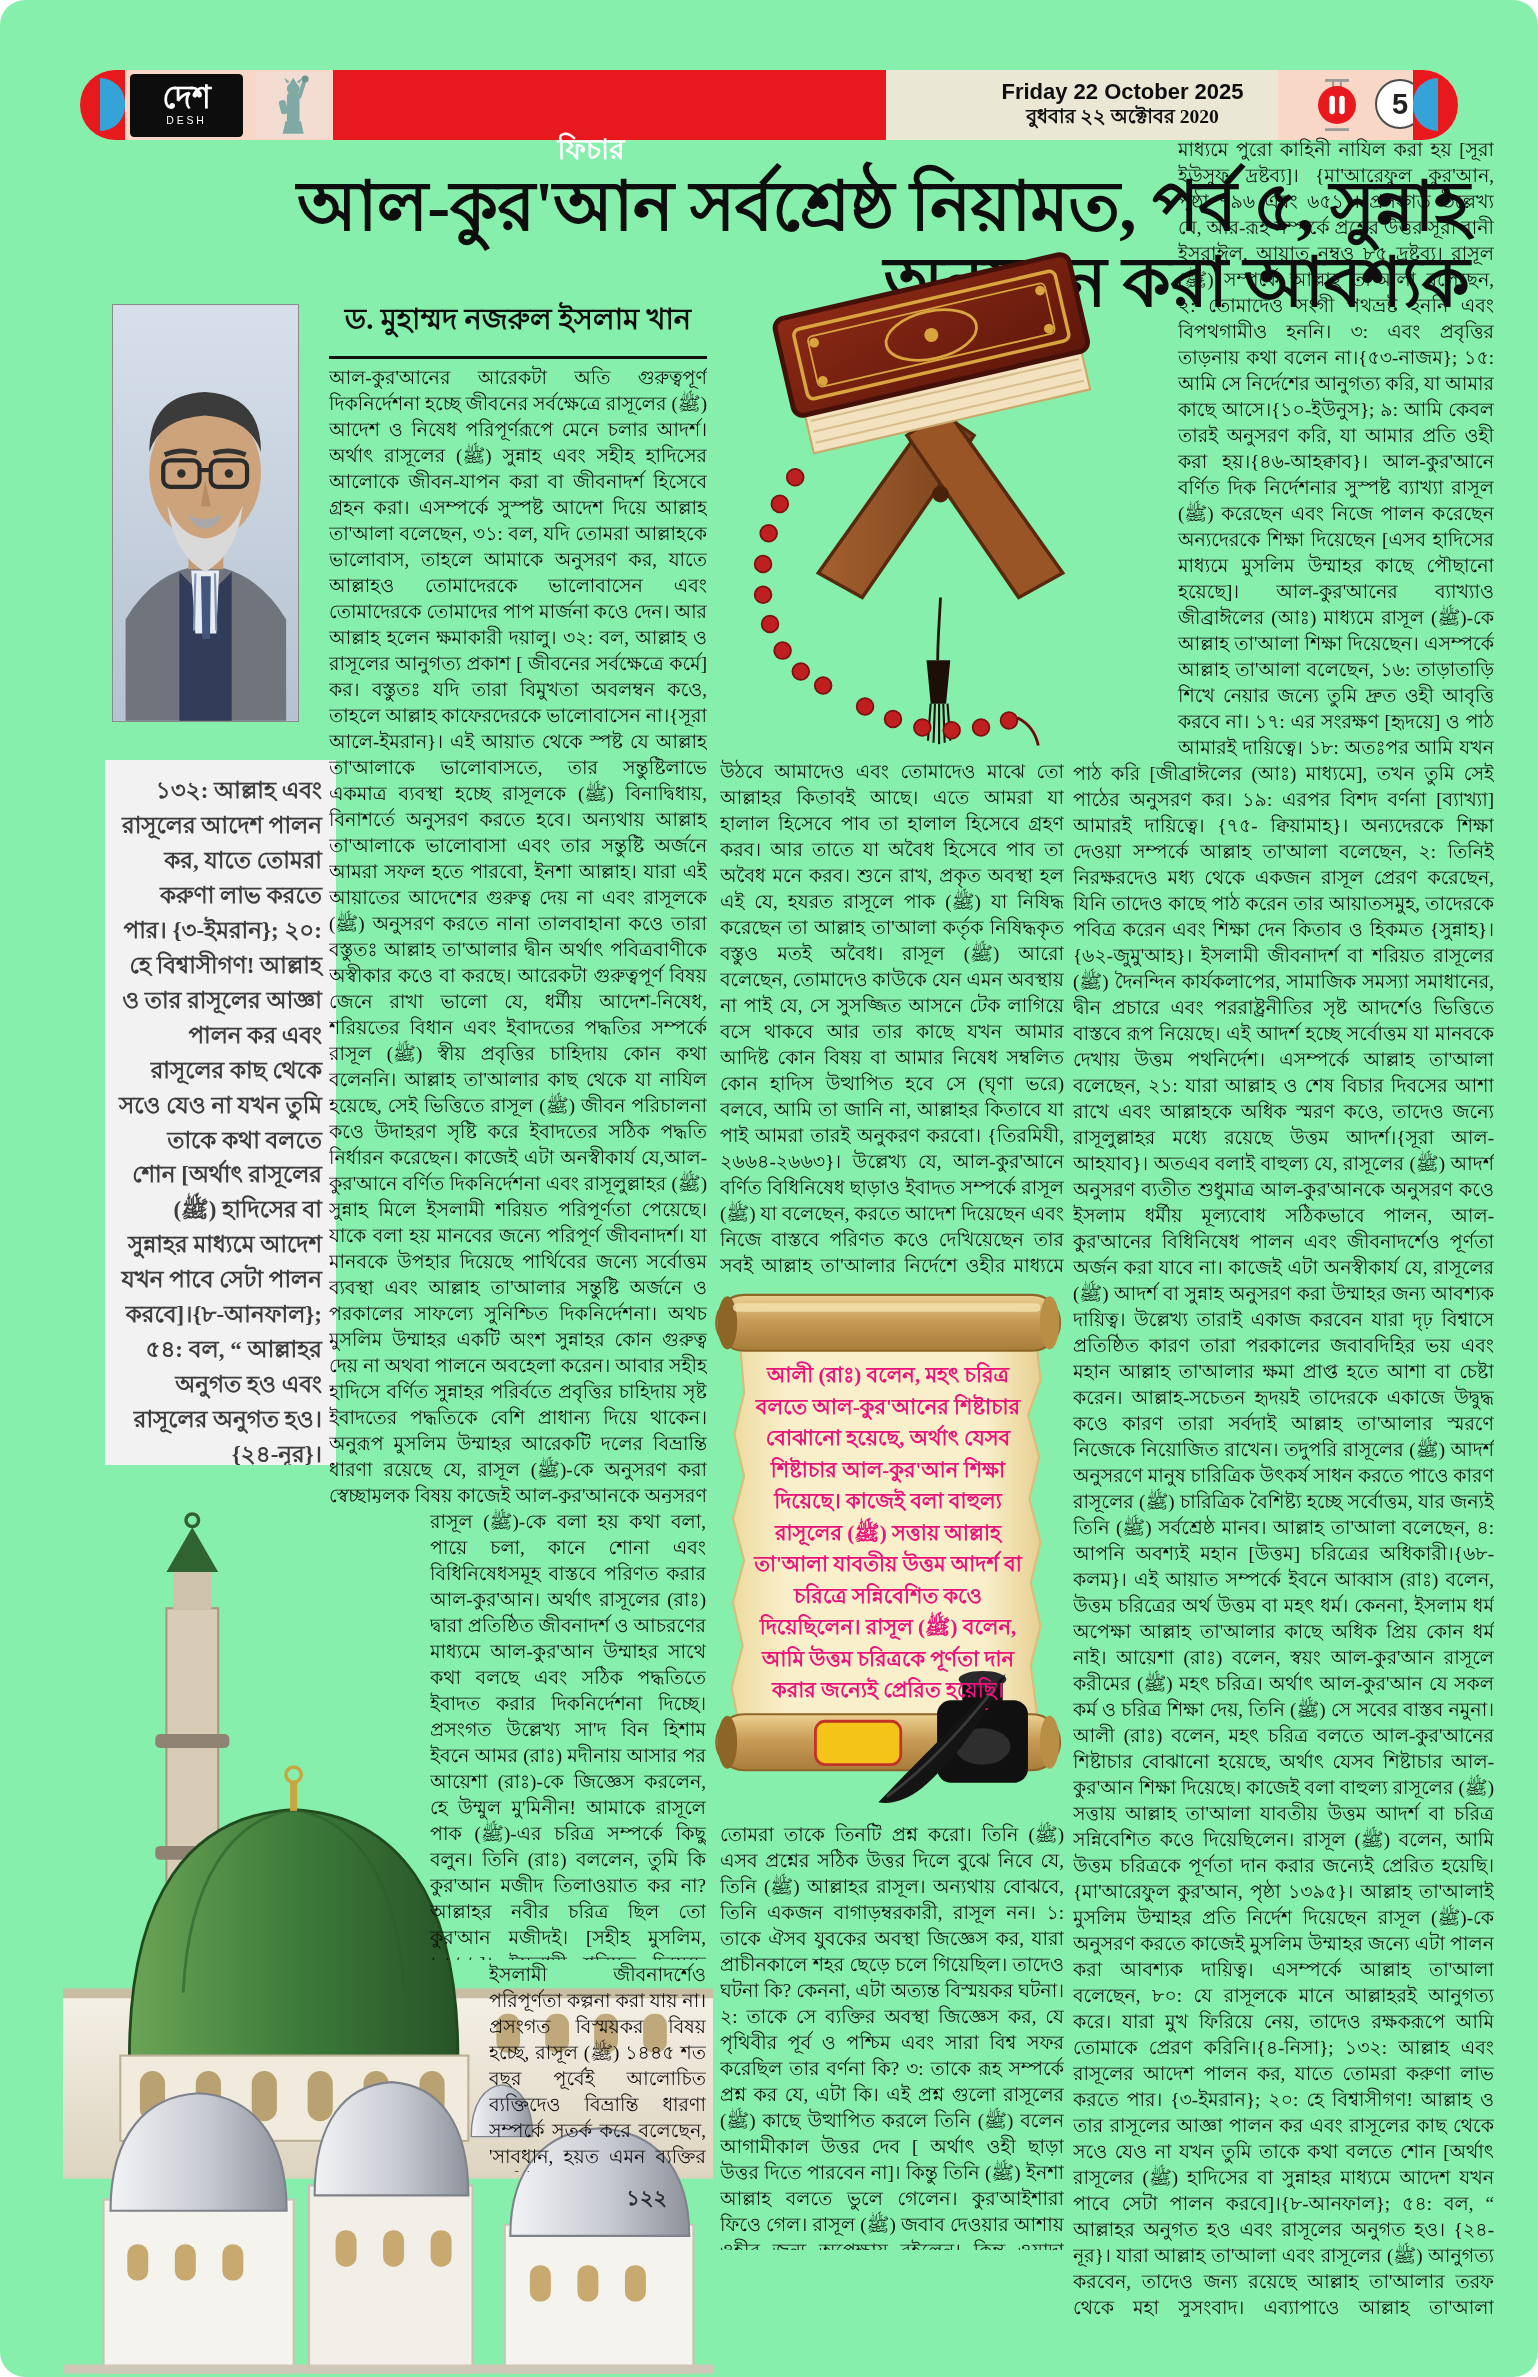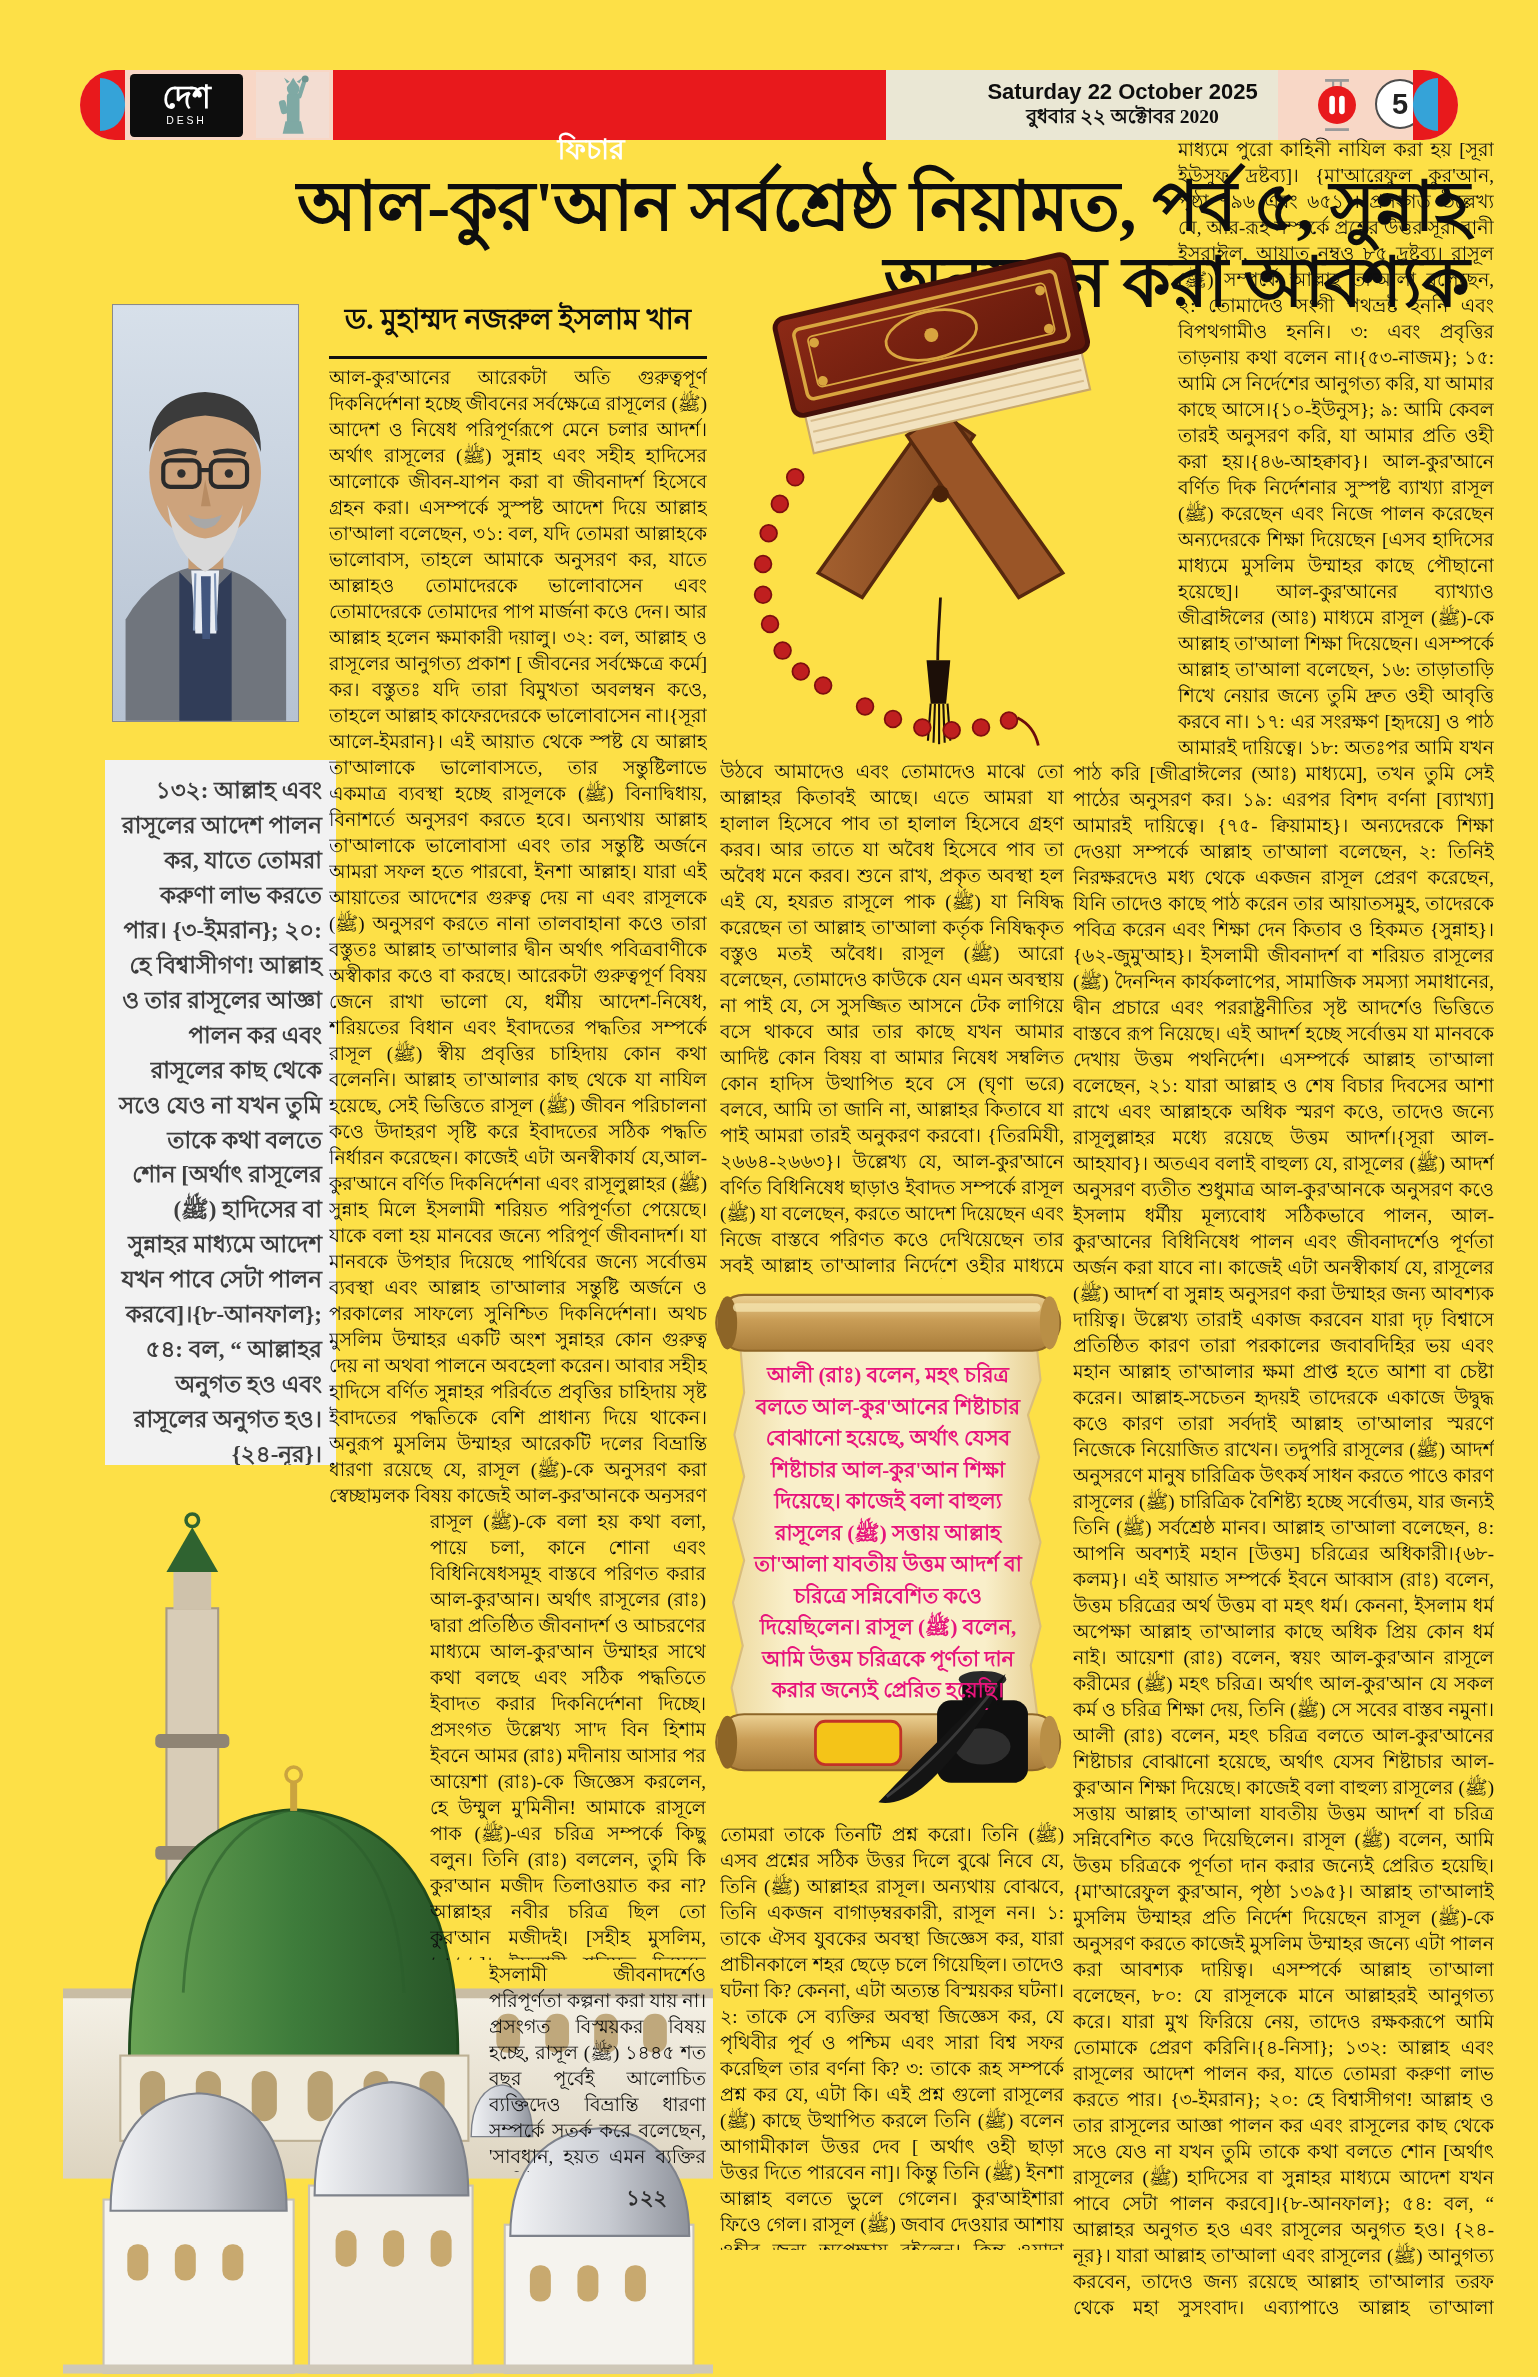--- a/index.html
+++ b/index.html
@@ -1,17 +1,17 @@
 <!DOCTYPE html>
 <html style="font-size:11.2px"><head>
 <meta charset="utf-8">
 <style>
   html,body{margin:0;padding:0;background:#ffffff;}
-  #page{position:relative;width:1538px;height:2377px;background:#fde047;overflow:hidden;
-        font-family:"Liberation Serif","DejaVu Serif",serif;color:#0e0e0e;}
+  #page{position:relative;width:1538px;height:2377px;background:#86efac;overflow:hidden;
+        font-family:"Liberation Serif","DejaVu Serif",serif;color:#0e0e0e;border-radius:25px;}
   .abs{position:absolute;}
   
   #header{left:80px;top:70px;width:1378px;height:70px;background:#f8d7c6;border-radius:36px;}
   .hcap{position:absolute;top:0;width:45px;height:70px;background:#e8191c;overflow:hidden;}
   .hcap.left{left:0;border-radius:36px 0 0 36px;}
   .hcap.right{right:0;border-radius:0 36px 36px 0;}
   .hblue{position:absolute;top:8.4px;width:25px;height:53px;background:#35a3d8;}
   .hcap.left .hblue{left:19.6px;border-radius:0 28px 28px 0;}
   .hcap.right .hblue{right:19.6px;border-radius:28px 0 0 28px;}
   #logoBox{position:absolute;left:50px;top:3.5px;width:113px;height:63px;background:#0d0d0d;border-radius:4.2px;
@@ -92,21 +92,21 @@
     </div>
     <div id="banner"></div>
     <div id="bannerCurve">
       <svg viewBox="0 0 122 100" preserveAspectRatio="none">
           <path d="M0,0 L118,0 C66,38 40,68 24,100 L0,100 Z" fill="#e8191c"></path>
         </svg>
     </div>
     <div id="cream"></div>
     <div id="bannerLabel">ফিচার</div>
     <div id="dateBlock">
-      <span class="en">Saturday 22 October 2025</span>
+      <span class="en">Friday 22 October 2025</span>
       <span class="bn">বুধবার ২২ অক্টোবর 2020</span>
     </div>
     <div id="roundel">
       <svg viewBox="0 0 74 74">
         <rect x="20" y="0" width="34" height="4" fill="#9a9a9a"></rect>
         <rect x="20" y="70" width="34" height="4" fill="#9a9a9a"></rect>
         <rect x="30" y="2" width="3" height="10" fill="#9a9a9a"></rect>
           <rect x="41" y="2" width="3" height="10" fill="#9a9a9a"></rect>
         <circle cx="37" cy="37" r="27" fill="#e8191c"></circle>
         <rect x="26" y="24" width="8" height="26" rx="4" fill="#ffffff"></rect>

